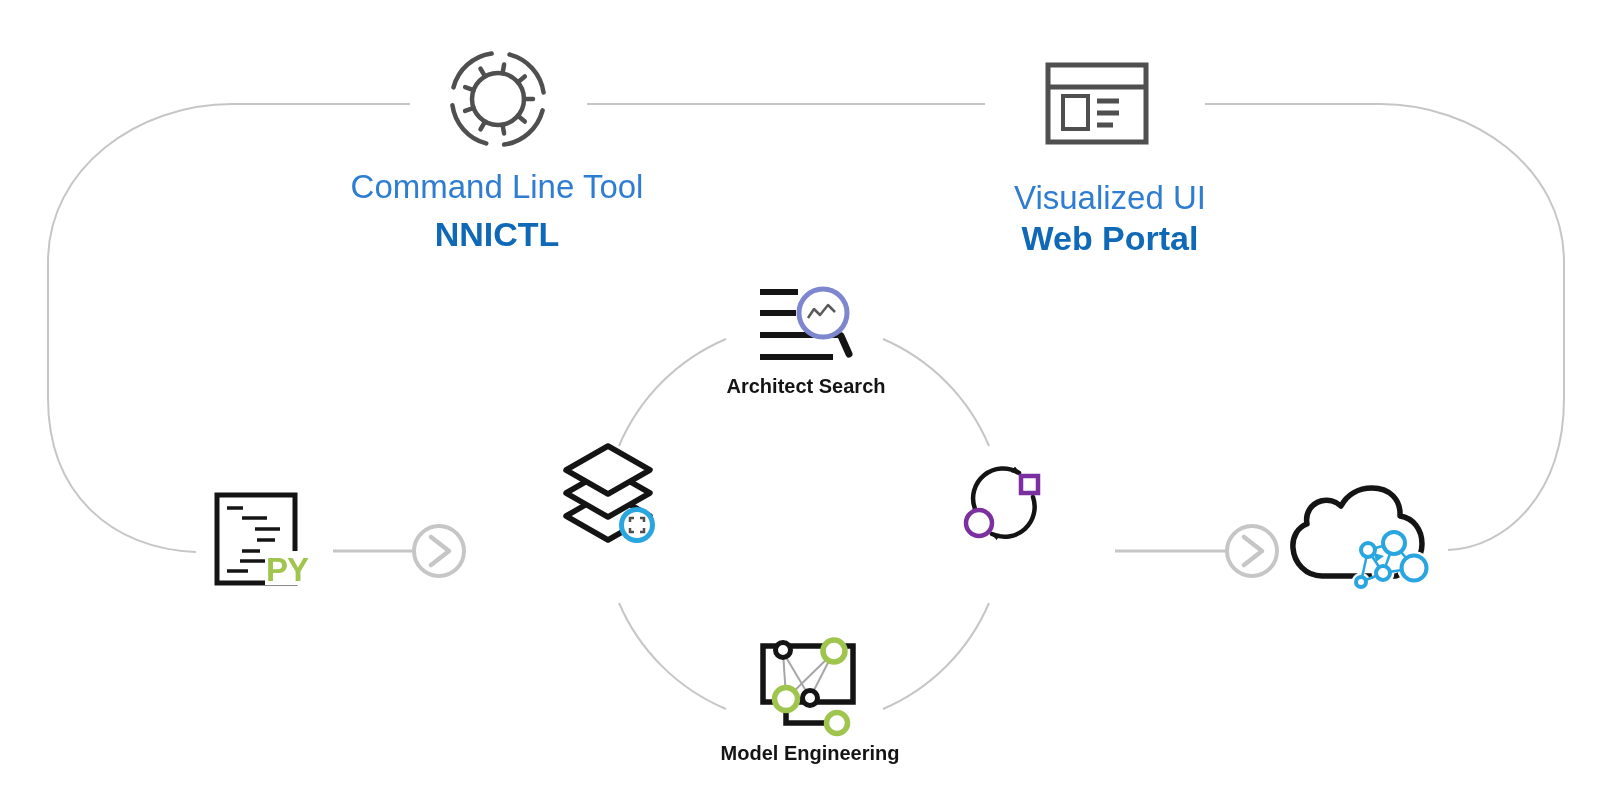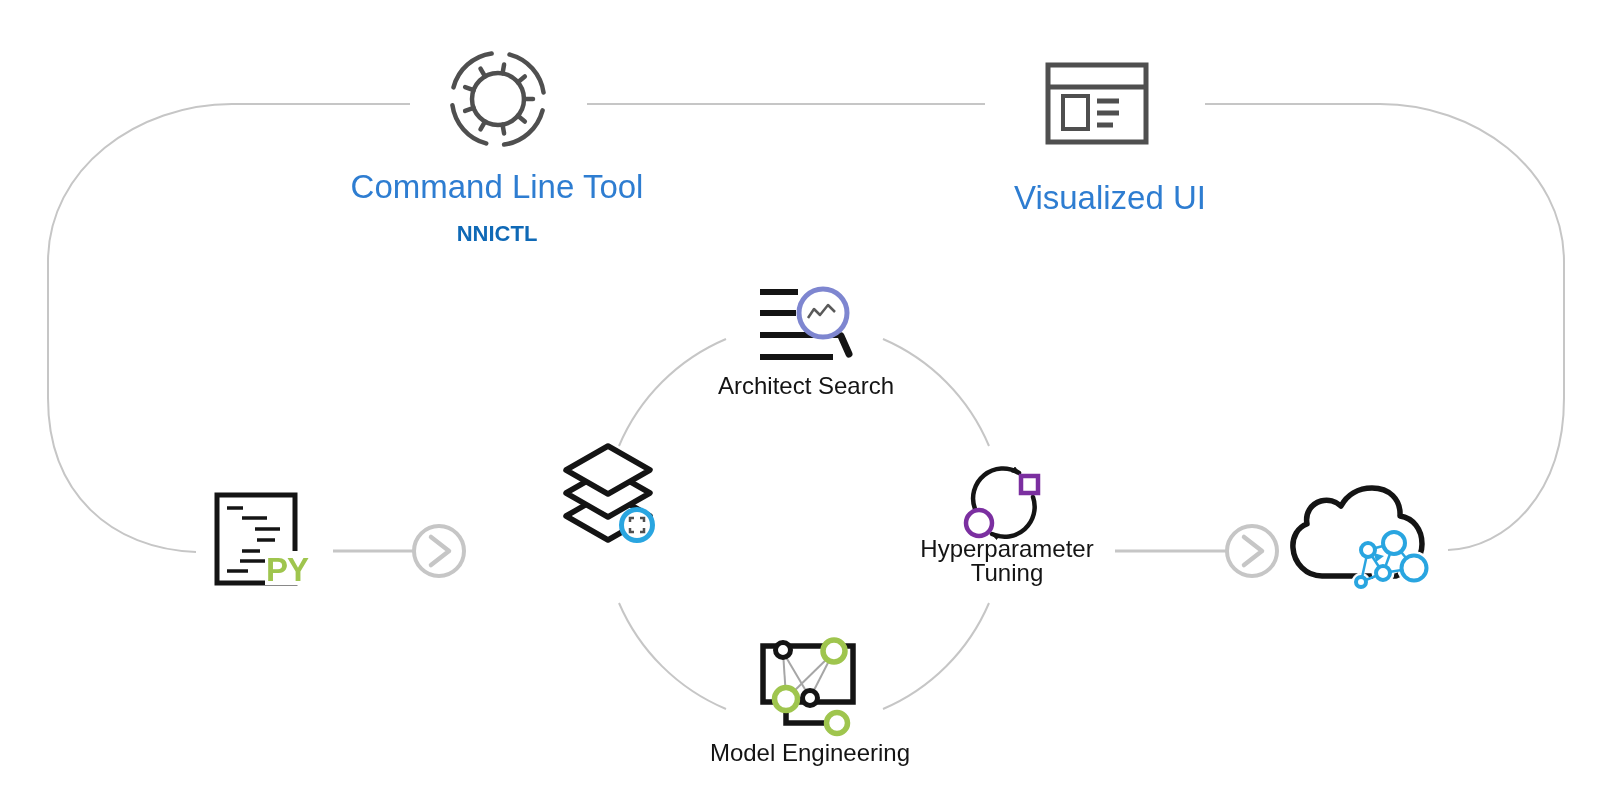--- a/index.html
+++ b/index.html
@@ -18,24 +18,24 @@
   .blkw{stroke:var(--ink);fill:#fff;}
   .grayln{stroke:var(--net_gray);stroke-width:2;fill:none;}
   .peri{stroke:var(--periwinkle);fill:#fff;}
   .cyan{stroke:var(--cyan);fill:#fff;}
   .cyanln{stroke:var(--cyan);fill:none;}
   .purp{stroke:var(--purple);fill:#fff;}
   .greenr{stroke:var(--green);fill:#fff;}
   .halo{stroke:#fff;fill:#fff;}
   .py-text{font:700 33px "Liberation Sans",sans-serif;fill:var(--green);letter-spacing:-1px;}
 
-  .lbl{position:absolute;transform:translateX(-50%);text-align:center;white-space:pre-line;}
+  .lbl{position:absolute;transform:translateX(-50%);text-align:left;white-space:pre-line;}
   .sub{font-size:33px;line-height:40px;font-weight:400;color:var(--accent_blue);}
-  .ttl{font-size:22px;line-height:44px;font-weight:700;color:var(--accent_blue_dark);}
-  .node{font-size:24px;line-height:24px;font-weight:400;color:var(--ink);}
+  .ttl{font-size:34px;line-height:44px;font-weight:700;color:var(--accent_blue_dark);}
+  .node{font-size:20px;line-height:24px;font-weight:700;color:var(--ink);}
 </style>
 </head>
 <body>
 
 <div class="canvas">
 
 <svg class="art" width="1612" height="802" viewBox="0 0 1612 802">
 
   <defs>
     <marker id="arrow" markerUnits="userSpaceOnUse" markerWidth="12" markerHeight="10" refX="7" refY="3.5" orient="auto">
@@ -188,19 +188,18 @@
       <circle class="cyan" cx="1414" cy="568" r="12.5" stroke-width="4"></circle>
       <circle class="cyan" cx="1383" cy="573" r="7" stroke-width="4"></circle>
       <circle class="cyan" cx="1361" cy="582" r="5" stroke-width="4"></circle>
     </g>
   </g>
 </svg>
 
 <div class="lbl sub" style="left:497px;top:167px">Command Line Tool</div>
 <div class="lbl ttl" style="left:497px;top:212px">NNICTL</div>
 <div class="lbl sub" style="left:1110px;top:178px">Visualized UI</div>
+<div class="lbl ttl" style="left:1110px;top:216px">Web Portal</div>
 
 <div class="lbl node" style="left:806px;top:374px">Architect Search</div>
-<div class="lbl node" style="left:1007px;top:537px">Hyperparameter
-Tuning</div>
 <div class="lbl node" style="left:810px;top:741px">Model Engineering</div>
 
 </div>
 
 </body></html>

